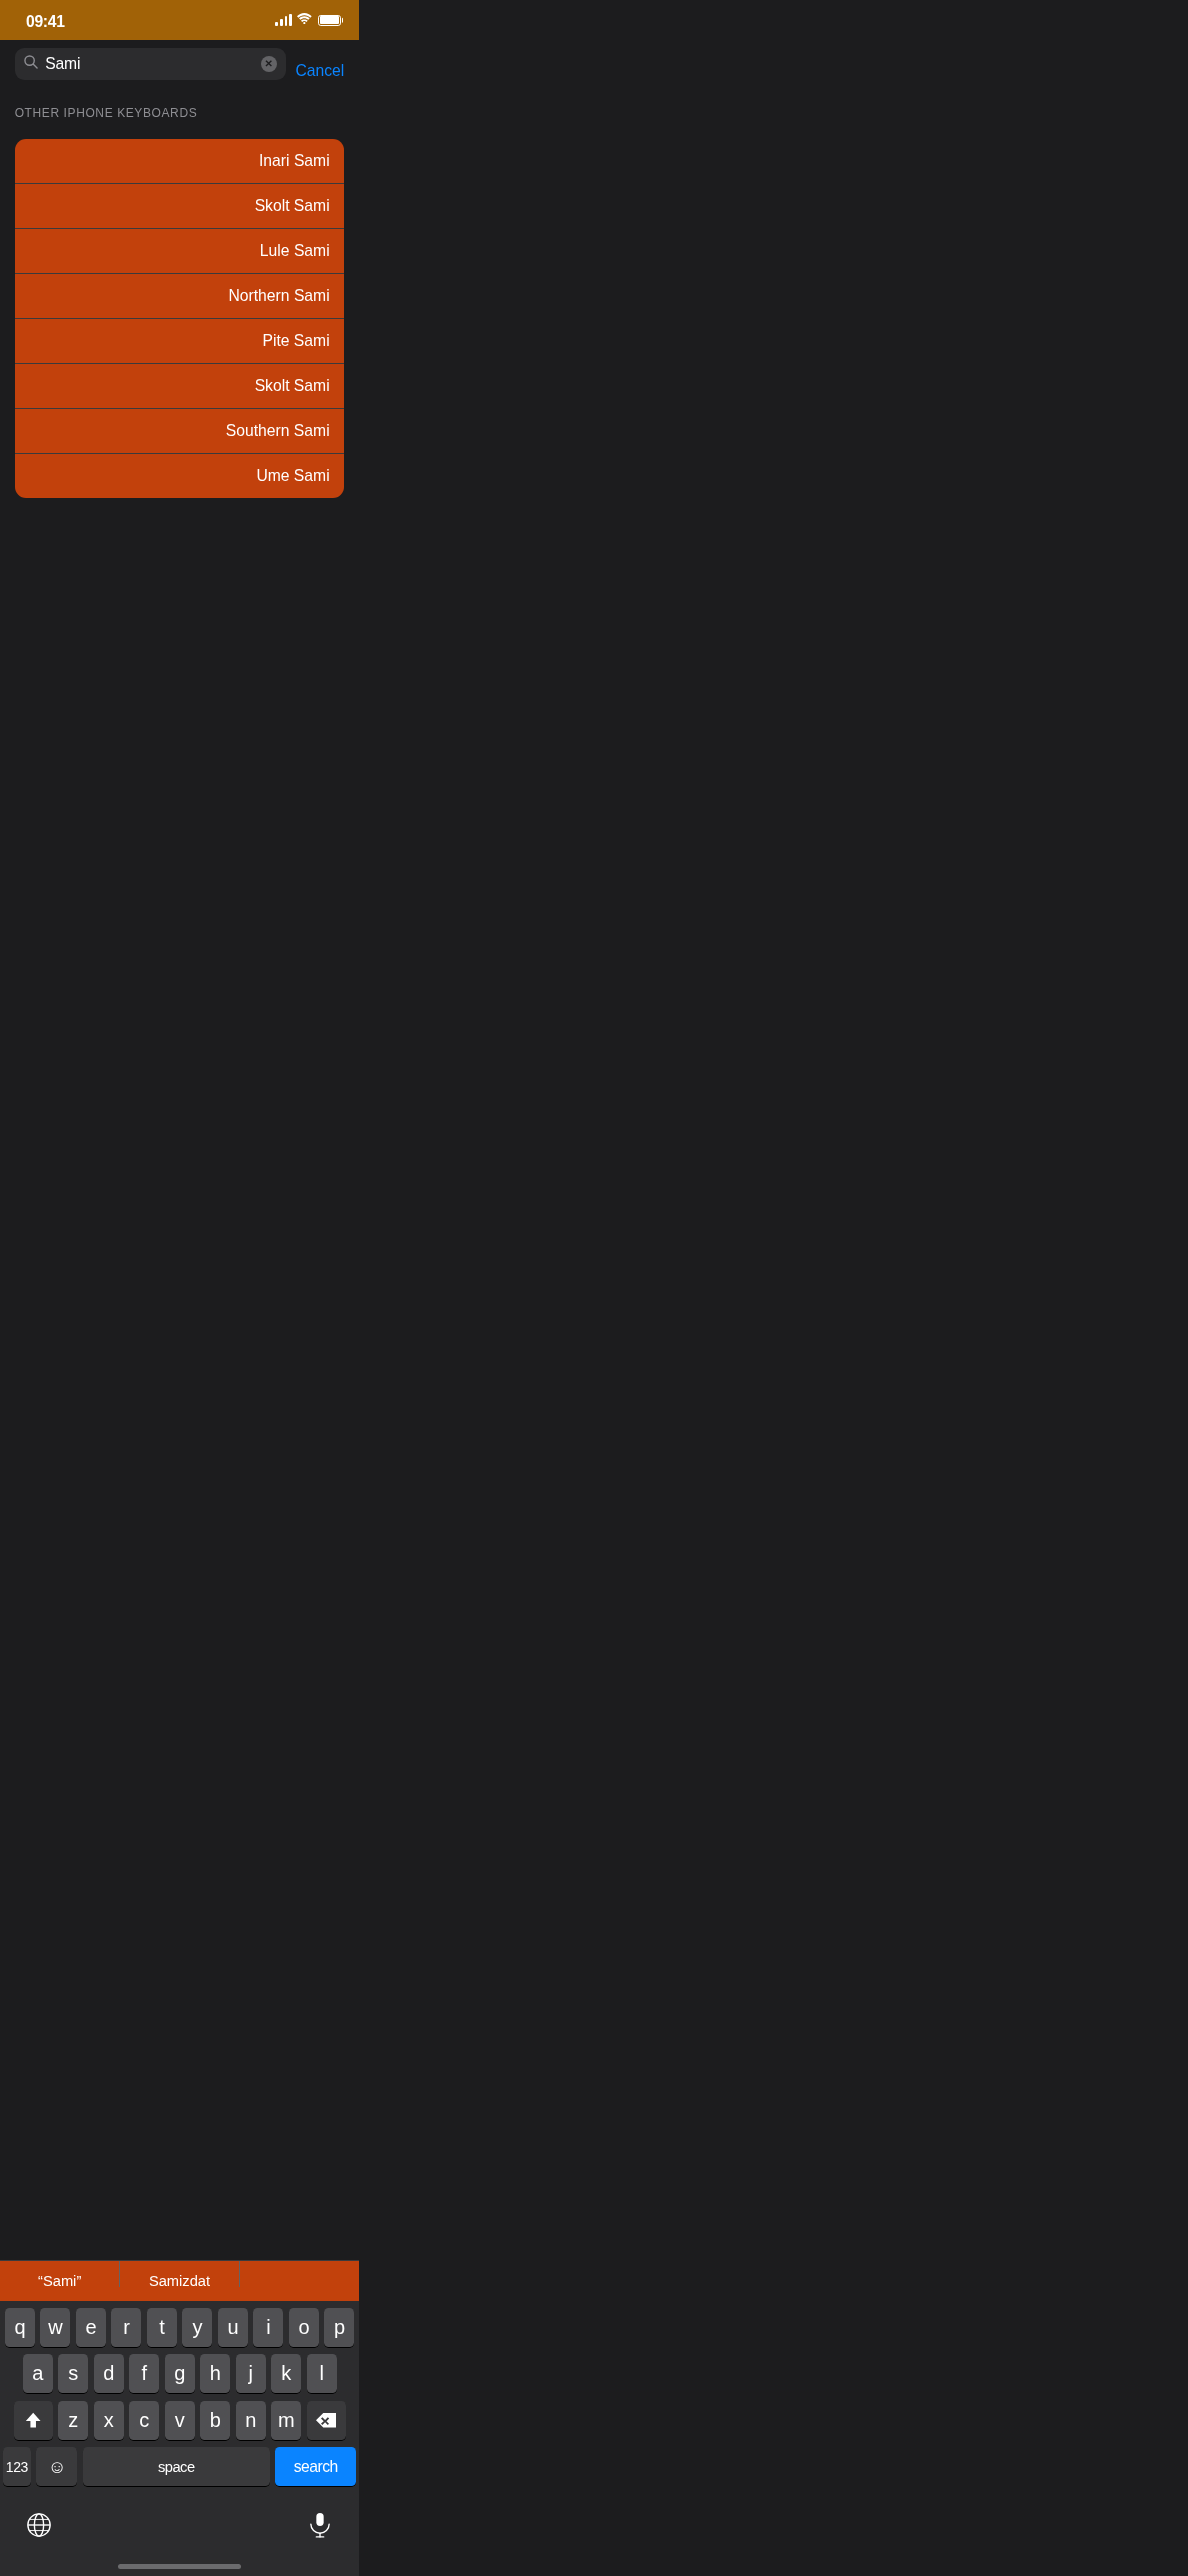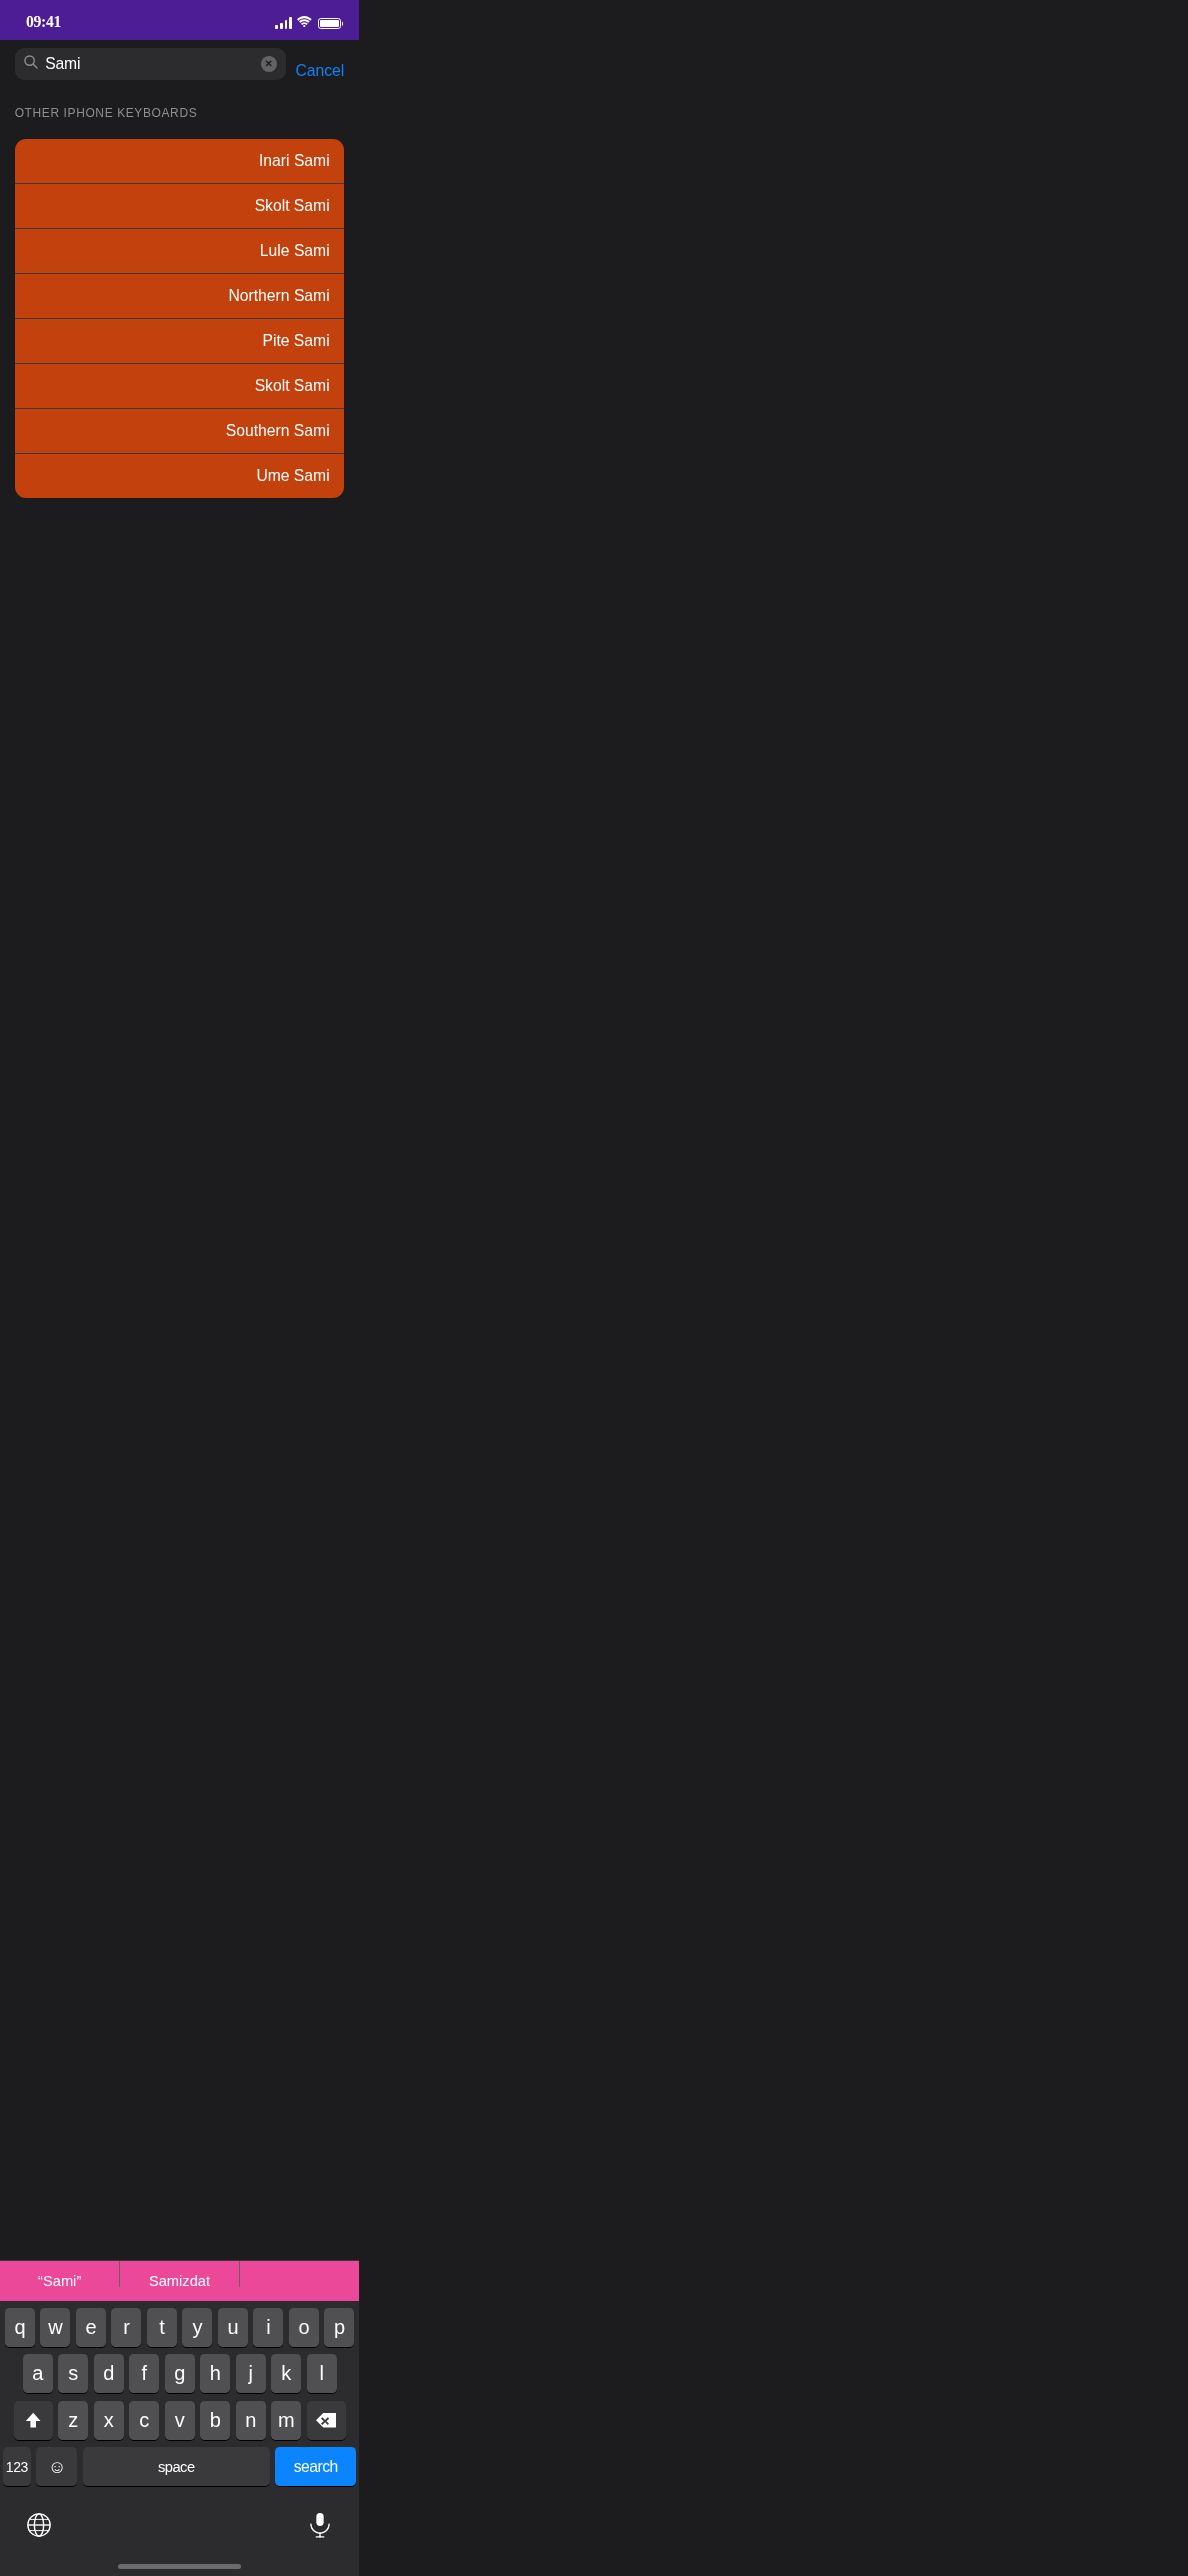--- a/index.html
+++ b/index.html
@@ -11,24 +11,23 @@
       background: #1c1c1e;
       font-family: -apple-system, 'SF Pro Text', 'Helvetica Neue', sans-serif;
       color: #ffffff;
       overflow-x: hidden;
     }
 
     
     .status-bar {
       display: flex;
       justify-content: space-between;
-      align-items: flex-end;
+      align-items: flex-start;
       padding: 13px 18.4px 9.2px 26px;
-      background: #4c1d95;
-      font-family: Liberation Serif, serif;
+      background: #a16207;
     }
     .status-time {
       font-size: 15.7px;
       font-weight: 600;
       color: #ffffff;
       letter-spacing: -0.3px;
     }
     .status-icons {
       display: flex;
       align-items: center;
@@ -165,21 +164,21 @@
       bottom: 0;
       left: 0;
       width: 359px;
       background: #2c2c2e;
     }
 
     
     .autocomplete-bar {
       display: flex;
       align-items: flex-start;
-      background: #ec4899;
+      background: #c2410c;
       height: 41px;
       border-top: 0.5px solid #3a3a3c;
     }
     .autocomplete-item {
       flex: 1;
       display: flex;
       align-items: center;
       justify-content: center;
       height: 100%;
       font-size: 14.7px;

